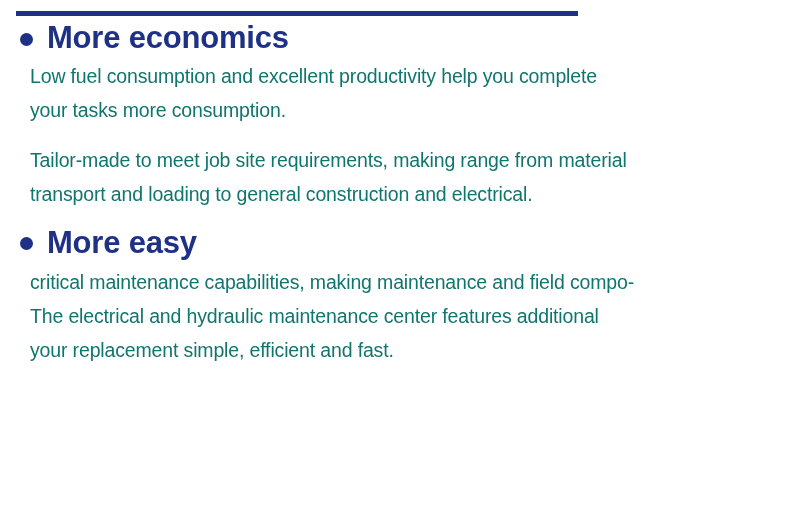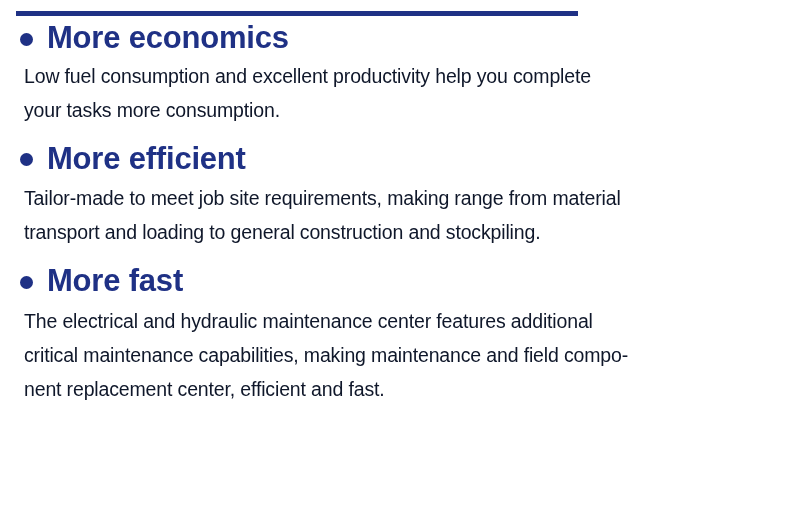--- a/index.html
+++ b/index.html
@@ -72,22 +72,22 @@
     color: #1f3185;
     letter-spacing: -0.2px;
     line-height: 1.05;
     white-space: nowrap;
   }
 
   
   .body-text {
     font-size: 19.5px;
     line-height: 34px;
-    color: #0f172a;
-    margin: 4px;
+    color: #0f766e;
+    margin: 10px;
     letter-spacing: -0.15px;
     max-width: 752px;
   }
 
   .body-text .line {
     display: block;
     white-space: nowrap;
   }
 
   
@@ -114,36 +114,32 @@
         <span class="bullet"></span>
         <span class="heading">More economics</span>
       </div>
       <p class="body-text">
         <span class="line">Low fuel consumption and excellent productivity help you complete</span>
         <span class="line">your tasks more consumption.</span>
       </p>
     </div>
 
     <div class="section sec-efficient">
-      <div class="heading-row">
-        <span class="bullet"></span>
-        <span class="heading">More efficient</span>
-      </div>
       <p class="body-text">
         <span class="line">Tailor-made to meet job site requirements, making range from material</span>
-        <span class="line">transport and loading to general construction and stockpiling.</span>
+        <span class="line">transport and loading to general construction and electrical.</span>
       </p>
     </div>
 
     <div class="section sec-easy">
       <div class="heading-row">
         <span class="bullet"></span>
-        <span class="heading">More fast</span>
+        <span class="heading">More easy</span>
       </div>
       <p class="body-text">
+        <span class="line">critical maintenance capabilities, making maintenance and field compo-</span>
         <span class="line">The electrical and hydraulic maintenance center features additional</span>
-        <span class="line">critical maintenance capabilities, making maintenance and field compo-</span>
-        <span class="line">nent replacement center, efficient and fast.</span>
+        <span class="line">your replacement simple, efficient and fast.</span>
       </p>
     </div>
 
   </div>
 </div>
 
 </body></html>

